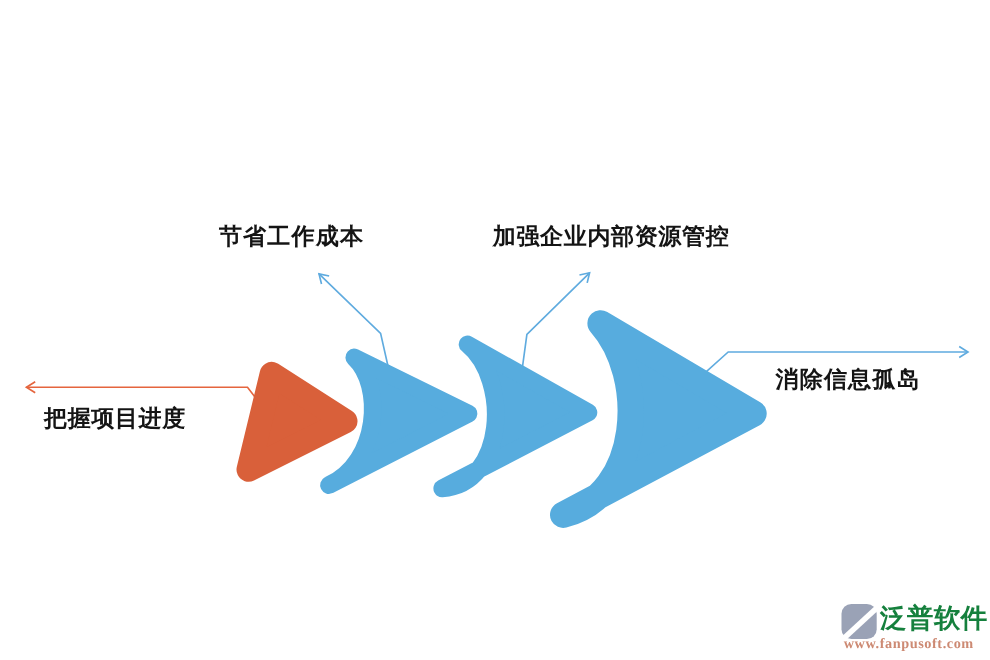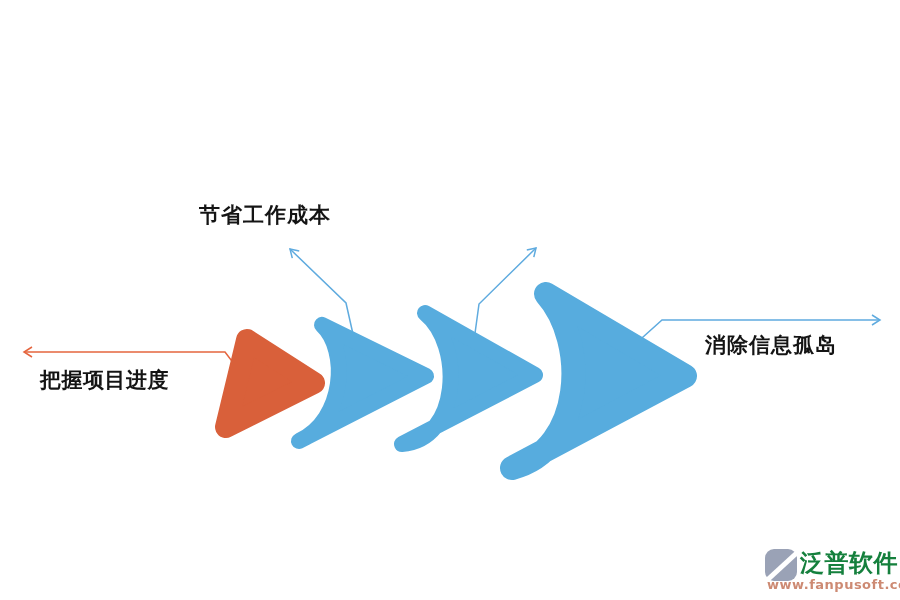--- a/index.html
+++ b/index.html
@@ -2,21 +2,21 @@
 <html><head>
 <meta charset="utf-8">
 <style>
   html,body{margin:0;padding:0;}
   body{
     width:900px;height:600px;
     background:#ffffff;
     font-family:"DejaVu Sans","Liberation Sans",sans-serif;
     position:relative;overflow:hidden;
   }
-  .stage{position:absolute;inset:0;width:788px;height:600px;}
+  .stage{position:absolute;inset:0;width:788px;height:600px;font-family:Liberation Serif, serif;}
   .layer{position:absolute;left:0;top:0;width:900px;height:600px;display:block;}
   .label{
     position:absolute;
     font-weight:700;
     font-size:21px;
     line-height:1;
     color:#141414;
     white-space:nowrap;
   }
   .label-save-cost{left:199px;top:205px;letter-spacing:1px;}
@@ -70,18 +70,19 @@
     </g>
 
     <g>
       <rect x="765" y="549" width="32" height="32" rx="9" fill="#9AA2B6"></rect>
       <line x1="763" y1="584" x2="801" y2="549" stroke="#FFFFFF" stroke-width="5"></line>
       <path d="M781,553 A13,13 0 0 0 781,579 A10,10 0 0 1 781,553 Z" fill="#DD7852"></path>
     </g>
   </svg>
 
   <div class="label label-save-cost">节省工作成本</div>
+  <div class="label label-resource-control">加强企业内部资源管控</div>
   <div class="label label-project-progress">把握项目进度</div>
   <div class="label label-info-island">消除信息孤岛</div>
 
   <div class="wm-brand">泛普软件</div>
   <div class="wm-url">www.fanpusoft.com</div>
 </div>
 
 </body></html>

